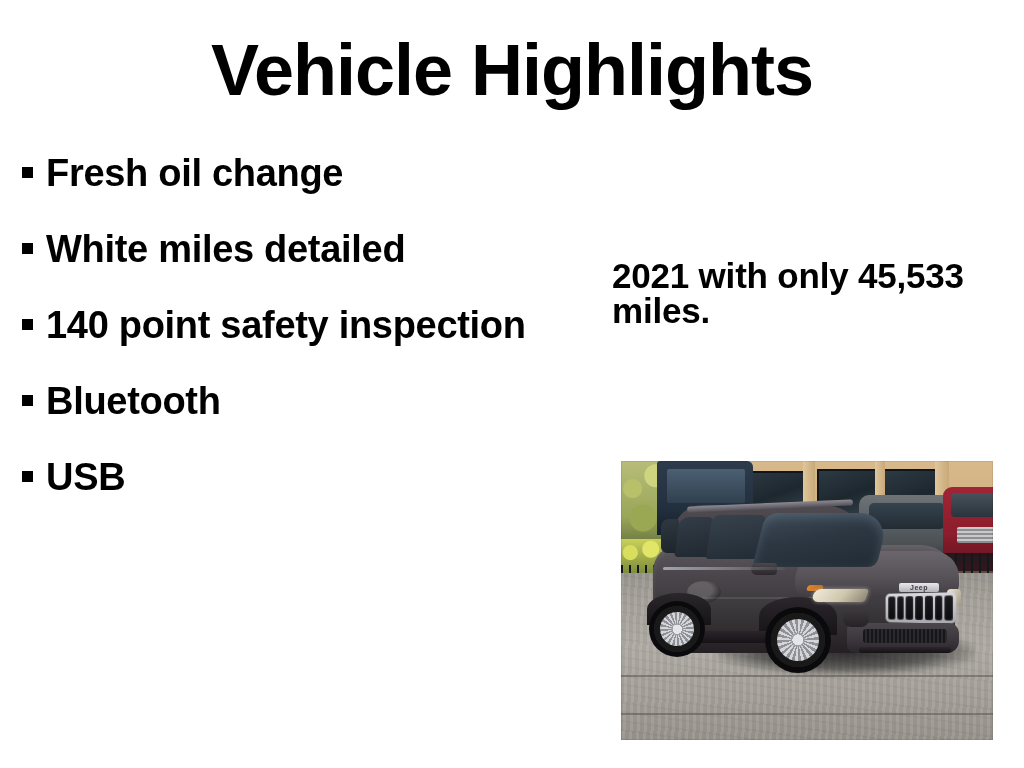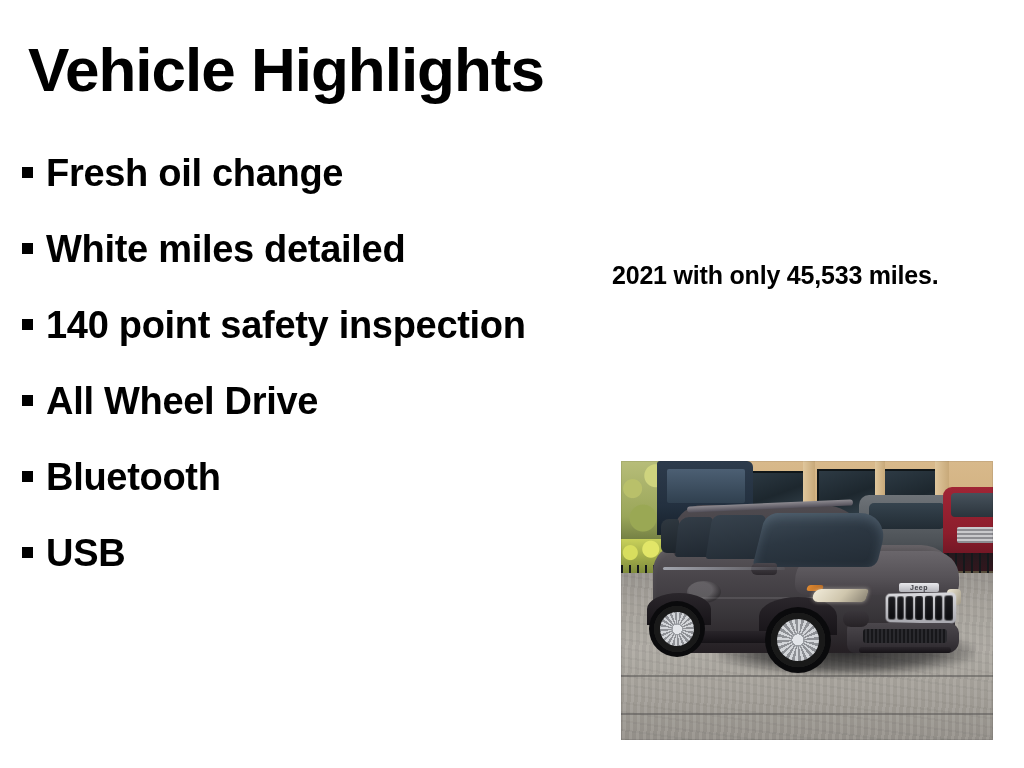--- a/index.html
+++ b/index.html
@@ -19,27 +19,27 @@
   }
   .slide {
     position: absolute;
     inset: 0;
     background: #ffffff;
   }
 
   
   .slide-title {
     position: absolute;
-    left: 28px;
+    left: 40px;
     top: 22px;
     width: 944px;
-    text-align: left;
+    text-align: center;
     font-family: "Liberation Sans", sans-serif;
     font-weight: bold;
-    font-size: 62px;
+    font-size: 72px;
     line-height: 96px;
     letter-spacing: -1px;
     color: #000000;
     white-space: nowrap;
   }
 
   
   .bullet-list {
     position: absolute;
     left: 10px;
@@ -72,21 +72,21 @@
   .bullet-text { display: block; }
 
   
   .caption {
     position: absolute;
     left: 612px;
     top: 258px;
     width: 372px;
     font-family: "Liberation Sans", sans-serif;
     font-weight: bold;
-    font-size: 25px;
+    font-size: 35px;
     line-height: 35px;
     letter-spacing: -0.2px;
     color: #000000;
   }
 
   
   .photo-frame {
     position: absolute;
     left: 621px;
     top: 461px;
@@ -480,24 +480,20 @@
     <li class="bullet-item">
       <span class="bullet-marker"></span>
       <span class="bullet-text">White miles detailed</span>
     </li>
     <li class="bullet-item">
       <span class="bullet-marker"></span>
       <span class="bullet-text">140 point safety inspection</span>
     </li>
     <li class="bullet-item">
       <span class="bullet-marker"></span>
-      <span class="bullet-text">All Wheel Drive</span>
-    </li>
-    <li class="bullet-item">
-      <span class="bullet-marker"></span>
       <span class="bullet-text">Bluetooth</span>
     </li>
     <li class="bullet-item">
       <span class="bullet-marker"></span>
       <span class="bullet-text">USB</span>
     </li>
   </ul>
 
   <div class="caption">2021 with only 45,533 miles.</div>
 

